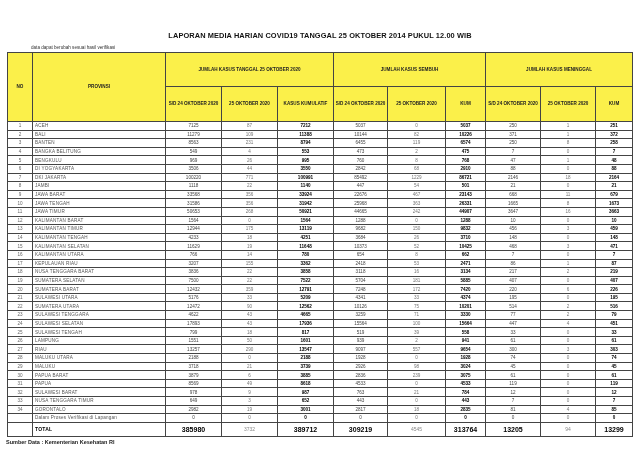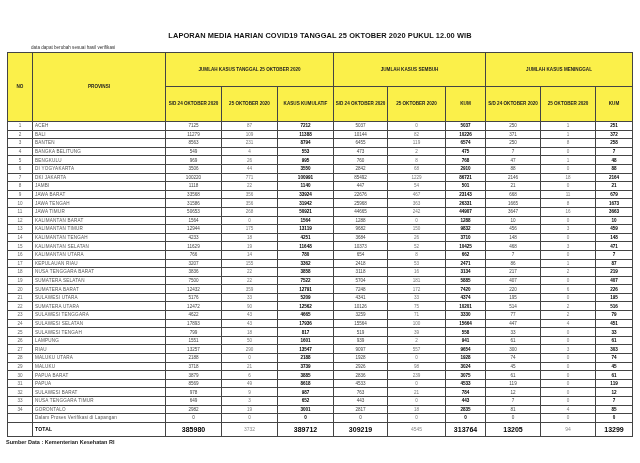--- a/index.html
+++ b/index.html
@@ -17,21 +17,21 @@
   tbody td.kum { font-weight: bold; color: #000; }
   tbody td.light { color: #777; }
   tr.total td { height: 13px; font-size: 7px; font-weight: bold; color: #000; border-top: 1px solid #222; }
   tr.total td.prov { font-size: 5px; }
   tr.total td.light { font-weight: normal; font-size: 5px; color: #888; }
   .source { position: absolute; top: 439px; left: 6px; font-size: 5.5px; font-weight: bold; color: #222; }
 </style>
 </head>
 <body>
 
-<div class="title">LAPORAN MEDIA HARIAN COVID19 TANGGAL 25 OKTOBER 2020 PUKUL 12.00 WIB</div>
+<div class="title">LAPORAN MEDIA HARIAN COVID19 TANGGAL 25 OKTOBER 2014 PUKUL 12.00 WIB</div>
 <div class="note">data dapat berubah sesuai hasil verifikasi</div>
 
 <table>
   <colgroup>
     <col style="width:25px">
       <col style="width:133px">
     <col style="width:56px">
       <col style="width:56px">
       <col style="width:56px">
     <col style="width:54px">

